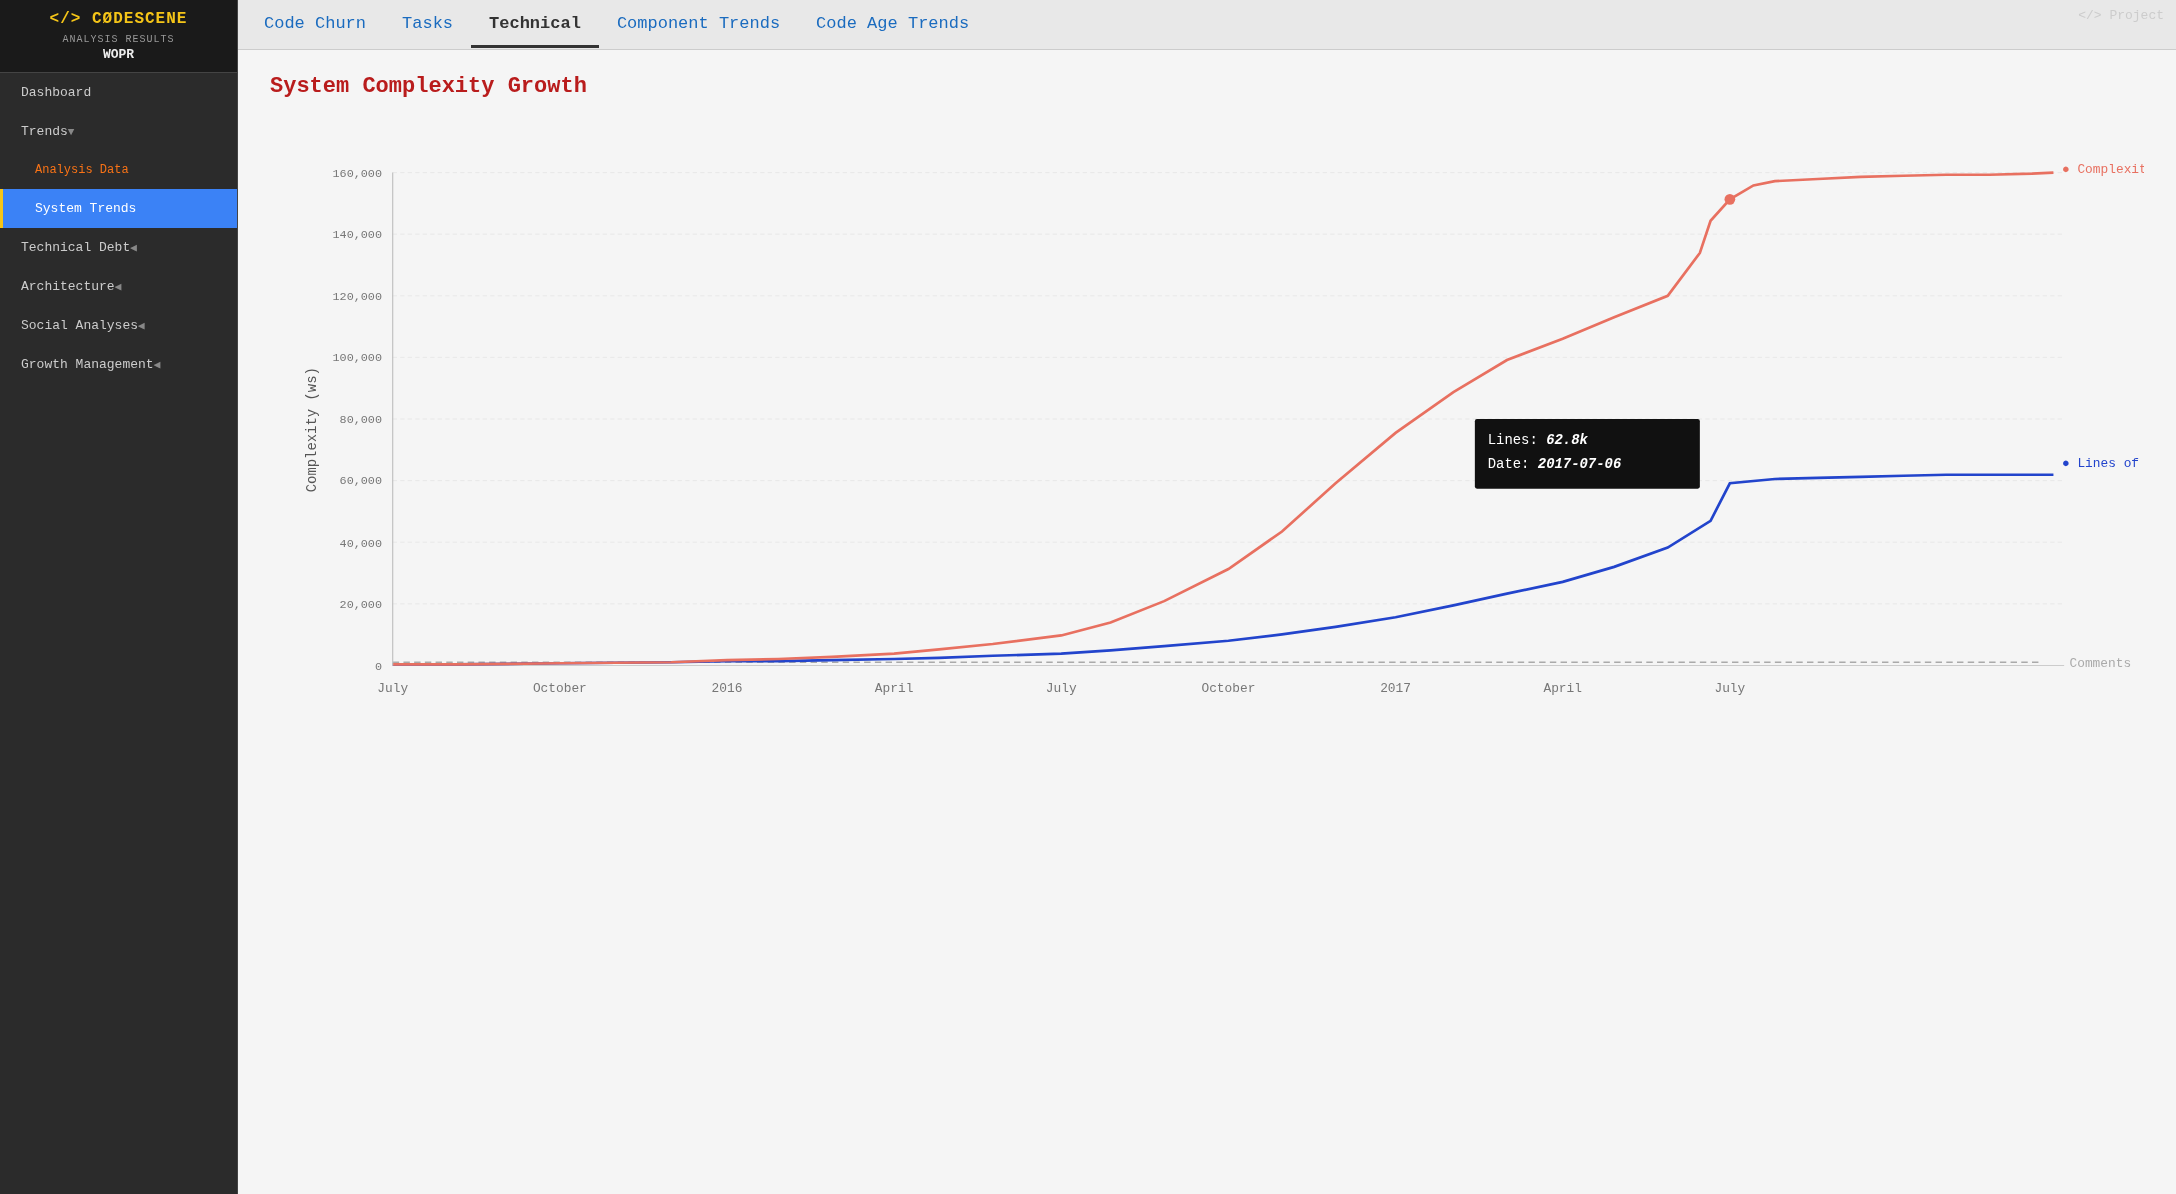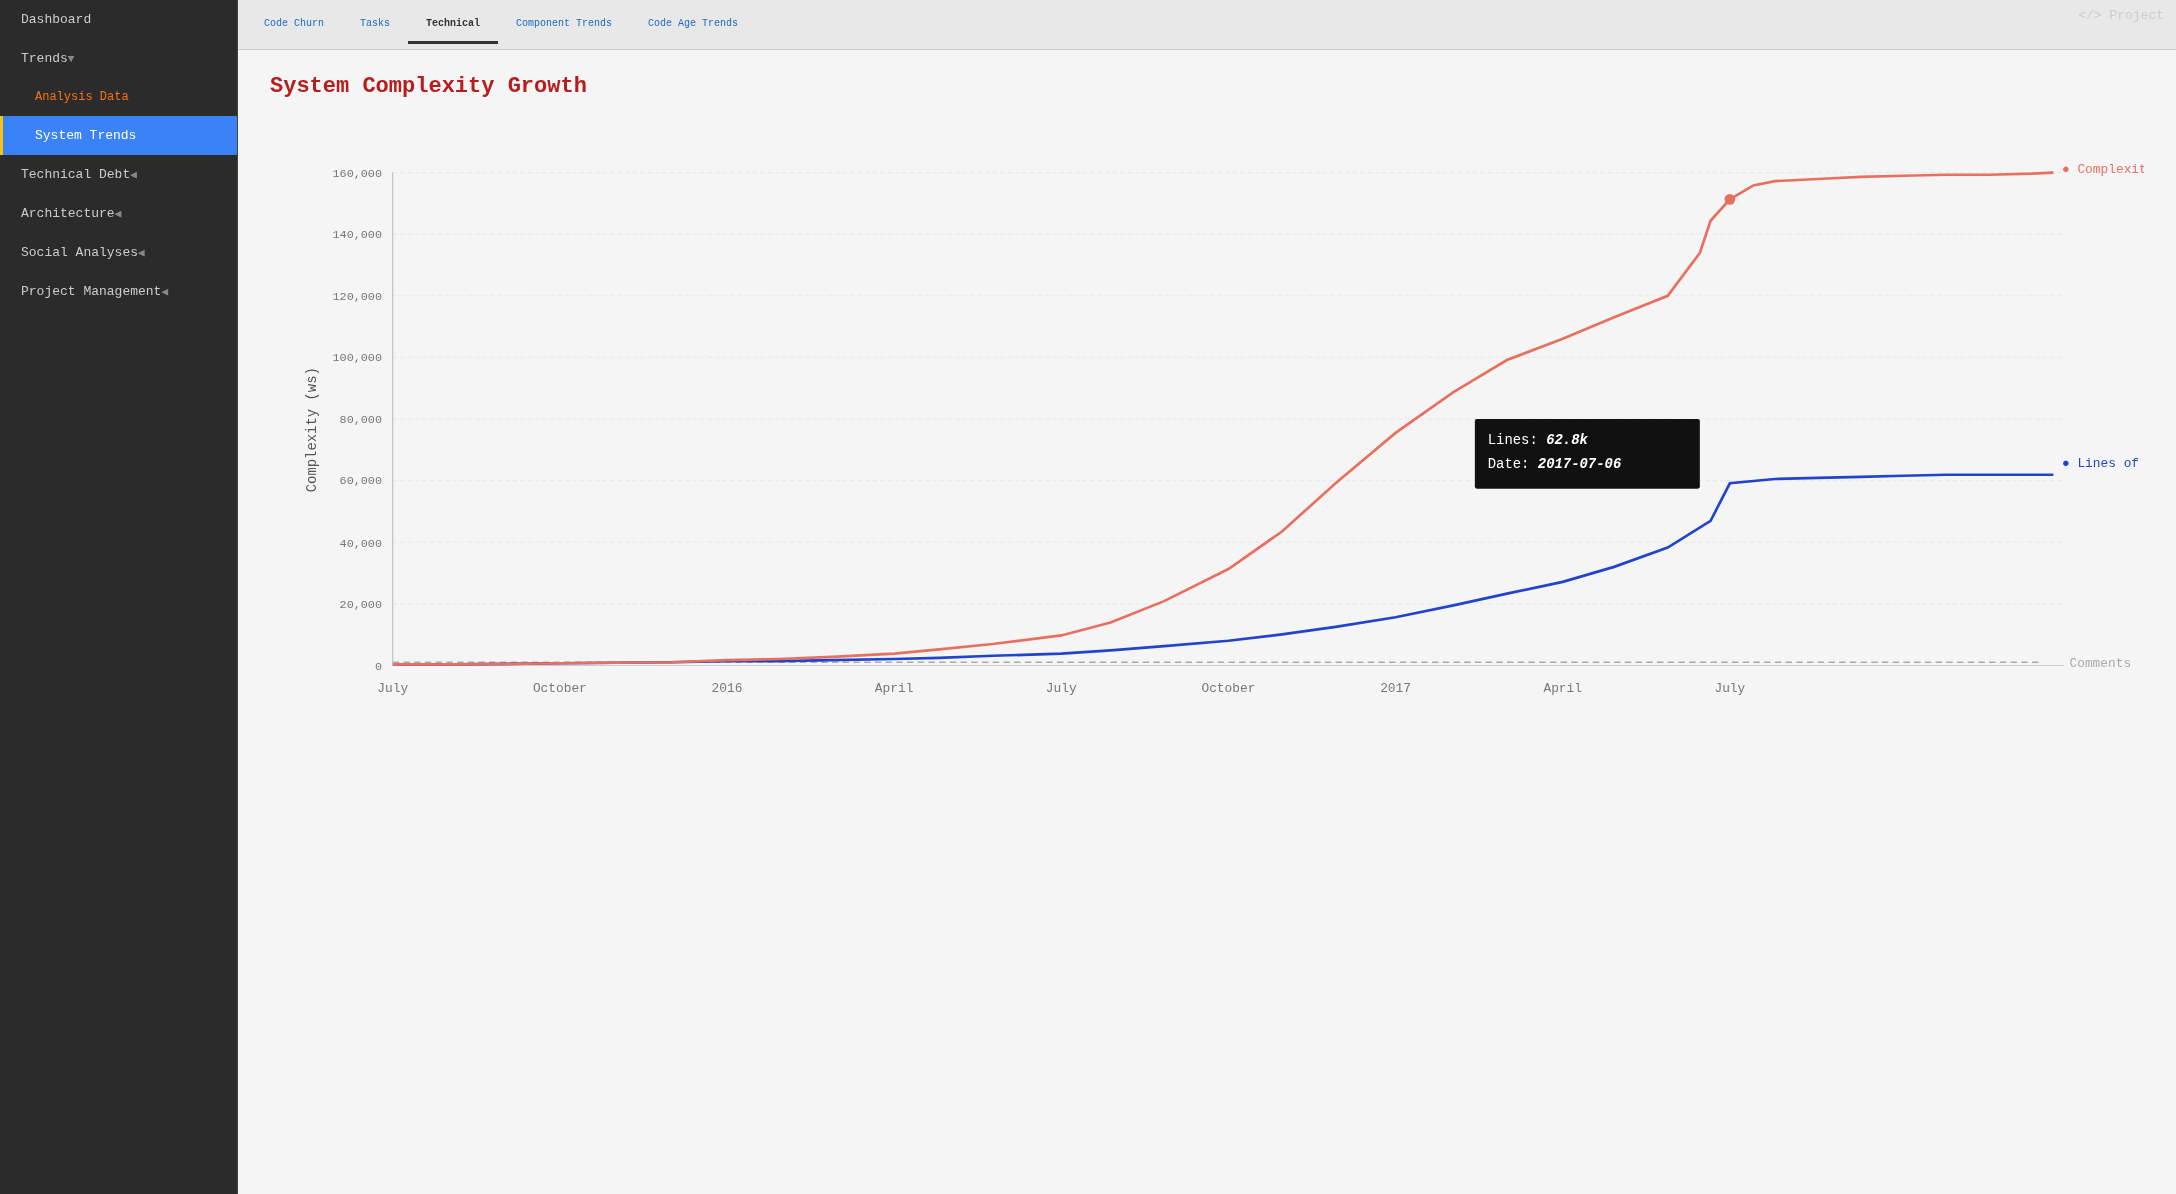--- a/index.html
+++ b/index.html
@@ -70,21 +70,21 @@
     #tabs {
       background: #e8e8e8;
       display: flex;
       align-items: center;
       border-bottom: 1px solid #ccc;
       padding: 0 8px;
       min-height: 50px;
     }
     .tab {
       padding: 12px 18px;
-      font-size: 10px;
+      font-size: 17px;
       cursor: pointer;
       color: #1a6bbf;
       font-family: 'Courier New', monospace;
       border: none;
       background: transparent;
       border-bottom: 3px solid transparent;
     }
     .tab.active {
       color: #333;
       border-bottom: 3px solid #333;
@@ -126,20 +126,28 @@
       font-size: 13px;
       font-family: 'Courier New', monospace;
     }
   </style>
 </head>
 <body>
 
 <div id="top-right">&lt;/&gt; Project</div>
 
 <div id="sidebar">
+  <div id="sidebar-header">
+    <div class="brand">
+      <span style="color:#f5c518">&lt;/&gt;</span>
+      <span> C<span style="color:#f5c518">Ø</span>DESCENE</span>
+    </div>
+    <div class="analysis-label">ANALYSIS RESULTS</div>
+    <div class="project-name">WOPR</div>
+  </div>
 
   <div class="sidebar-item">
     <span>Dashboard</span>
   </div>
   <div class="sidebar-item">
     <span>Trends</span>
     <span class="arrow">▼</span>
   </div>
   <div class="sidebar-item" style="padding-left:32px; color:#f97316; font-size:12px;">
     <span>Analysis Data</span>
@@ -153,21 +161,21 @@
   </div>
   <div class="sidebar-item">
     <span>Architecture</span>
     <span class="arrow">◀</span>
   </div>
   <div class="sidebar-item">
     <span>Social Analyses</span>
     <span class="arrow">◀</span>
   </div>
   <div class="sidebar-item">
-    <span>Project Management</span>
+    <span>Growth Management</span>
     <span class="arrow">◀</span>
   </div>
 </div>
 
 <div id="main">
 
   <div id="tabs">
     <button class="tab">Code Churn</button>
     <button class="tab">Tasks</button>
     <button class="tab active">Technical</button>

